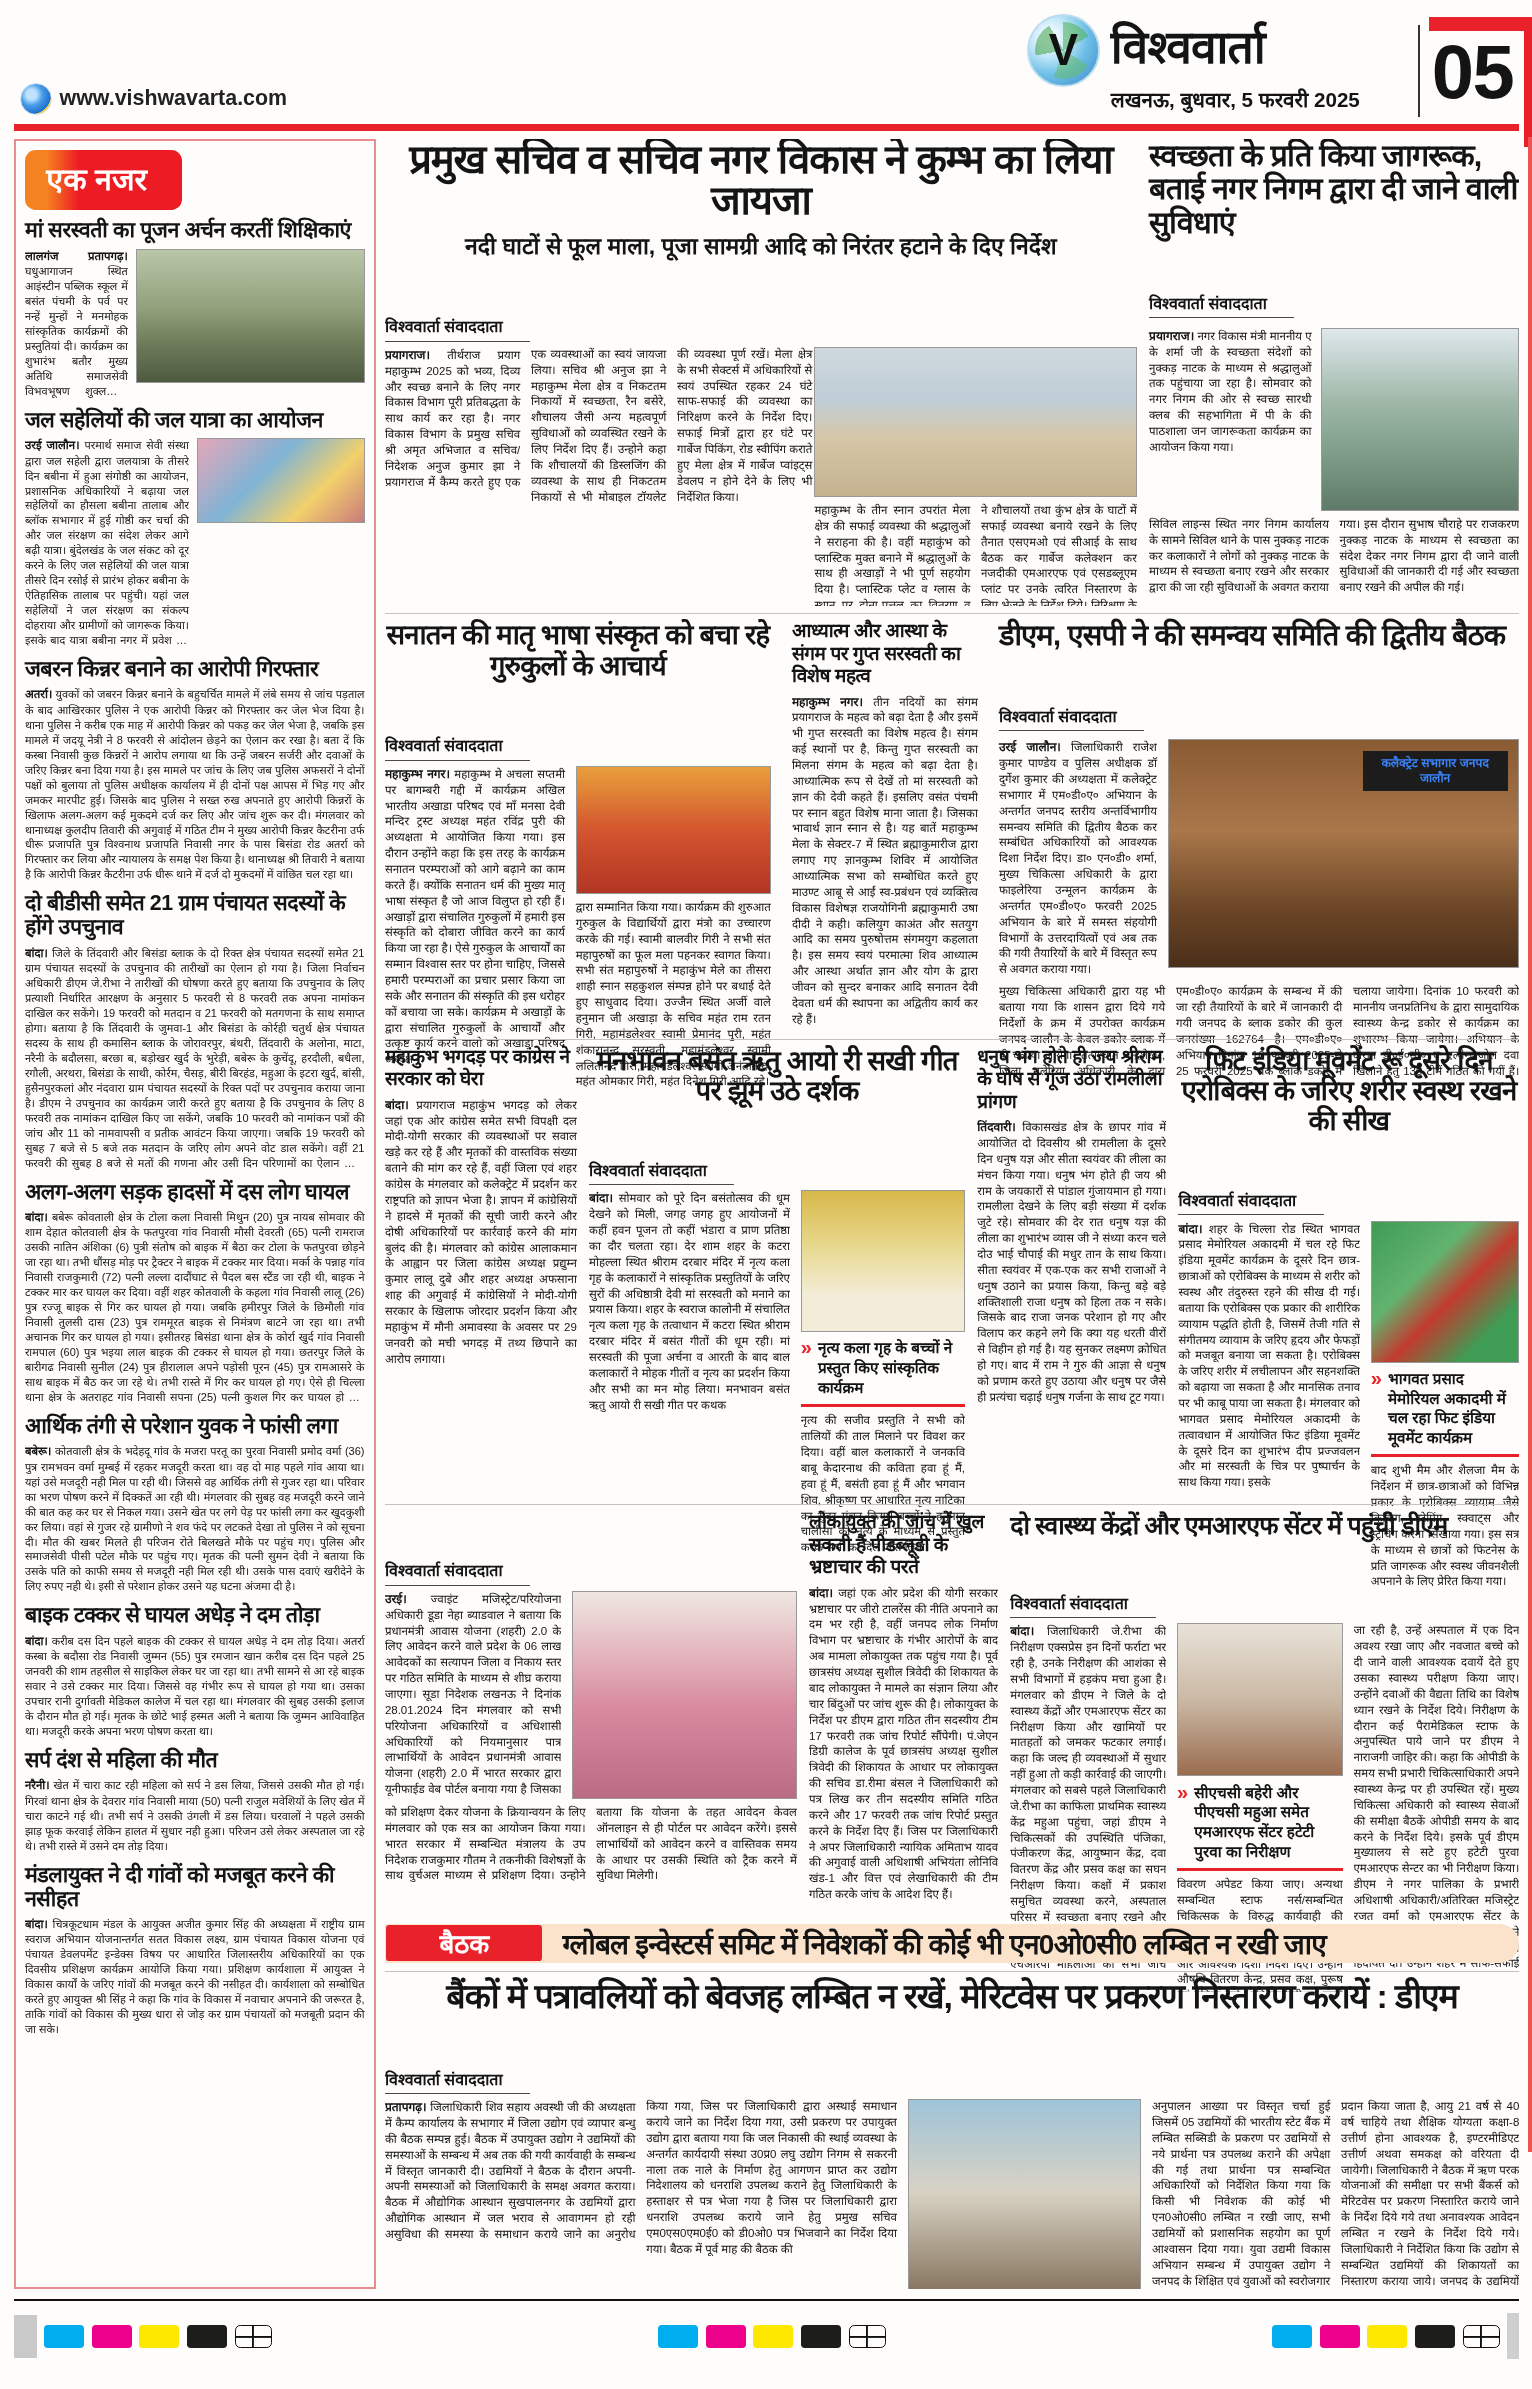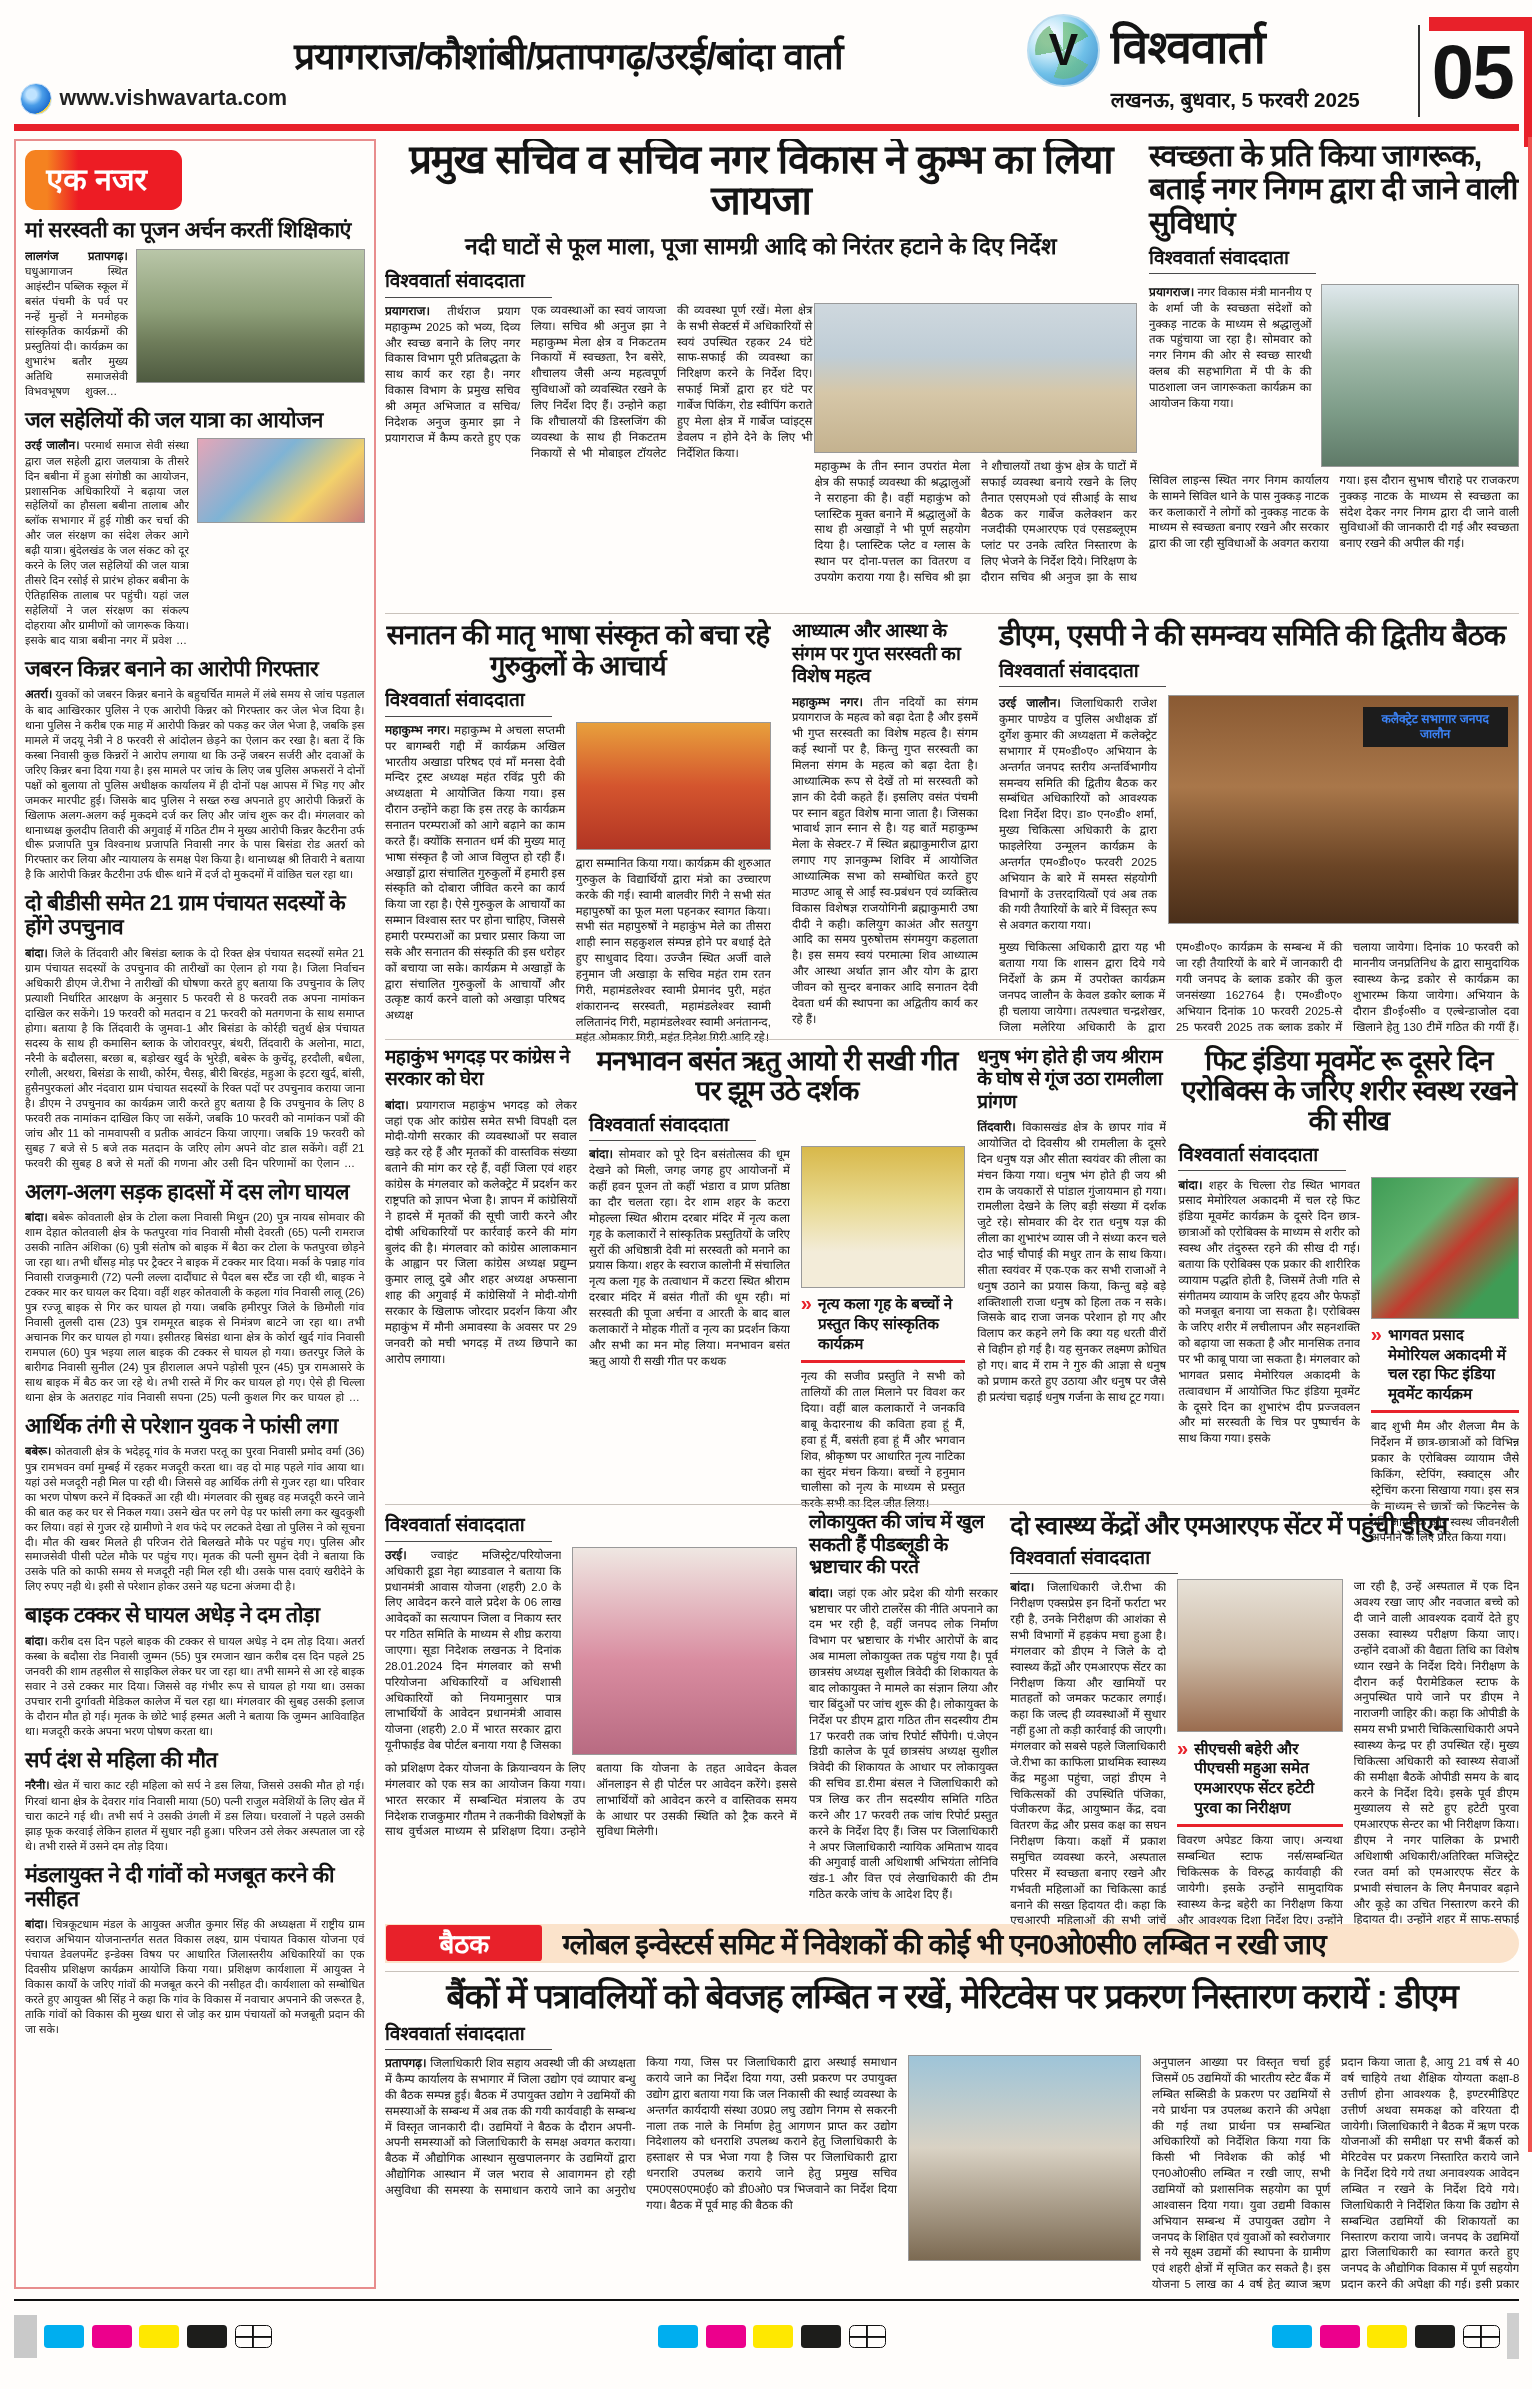--- a/index.html
+++ b/index.html
@@ -48,21 +48,21 @@
   .lc10{display:-webkit-box;-webkit-box-orient:vertical;-webkit-line-clamp:10;overflow:hidden;}
   .lc12{display:-webkit-box;-webkit-box-orient:vertical;-webkit-line-clamp:12;overflow:hidden;}
   .lc13{display:-webkit-box;-webkit-box-orient:vertical;-webkit-line-clamp:13;overflow:hidden;}
   .lc14{display:-webkit-box;-webkit-box-orient:vertical;-webkit-line-clamp:14;overflow:hidden;}
   .lc15{display:-webkit-box;-webkit-box-orient:vertical;-webkit-line-clamp:15;overflow:hidden;}
   .ph { border:0.8px solid #999; }
   .ph-f-right { float:right; margin:0 0 4.6px 7.6px; }
   
   .band { border-top:0.8px solid #c9c2bb; padding-top:6.1px; }
   .band:first-child { border-top:none; padding-top:0; }
-  .byline { font-weight:800; font-size:19px; border-bottom:1.5px solid #4a4a4a; display:inline-block; padding:0 27.5px 3.1px 0; margin-bottom:5.3px; }
+  .byline { font-weight:800; font-size:16px; border-bottom:1.5px solid #4a4a4a; display:inline-block; padding:0 27.5px 3.1px 0; margin-bottom:5.3px;margin-top:48px; }
   .abody { font-size:11.5px; line-height:1.38; text-align:justify; }
   .abody b { font-size:12px; }
   .cols2 { columns:2; column-gap:10.7px; }
   .cols3 { columns:3; column-gap:10.7px; }
   .caption { font-size:15.3px; font-weight:800; line-height:1.3; margin-top:6.1px; display:flex; gap:6.1px; }
   .cap-mark { color:#e8212a; font-size:20px; font-weight:900; line-height:.9; }
   .cap-rule { height:3.1px; background:#e8212a; margin-top:6.1px; }
   .row { display:flex; gap:10.7px; }
   
   .band1 { display:flex; gap:12.2px; height:467px; }
@@ -117,21 +117,20 @@
 </head>
 <body>
 
 <div class="page">
 
   <div class="masthead">
     <div class="site">
       <span class="e-icon"></span>
       <span class="site-url">www.vishwavarta.com</span>
     </div>
-    <div class="region-line">प्रयागराज/कौशांबी/प्रतापगढ़/उरई/बांदा वार्ता</div>
     <div class="logo-block">
       <div class="globe">
         <span class="globe-v">V</span>
       </div>
       <div>
         <div class="paper-name">विश्ववार्ता</div>
         <div class="edition-line">लखनऊ,  बुधवार, 5 फरवरी 2025</div>
       </div>
     </div>
     <div class="pageno-wrap">

